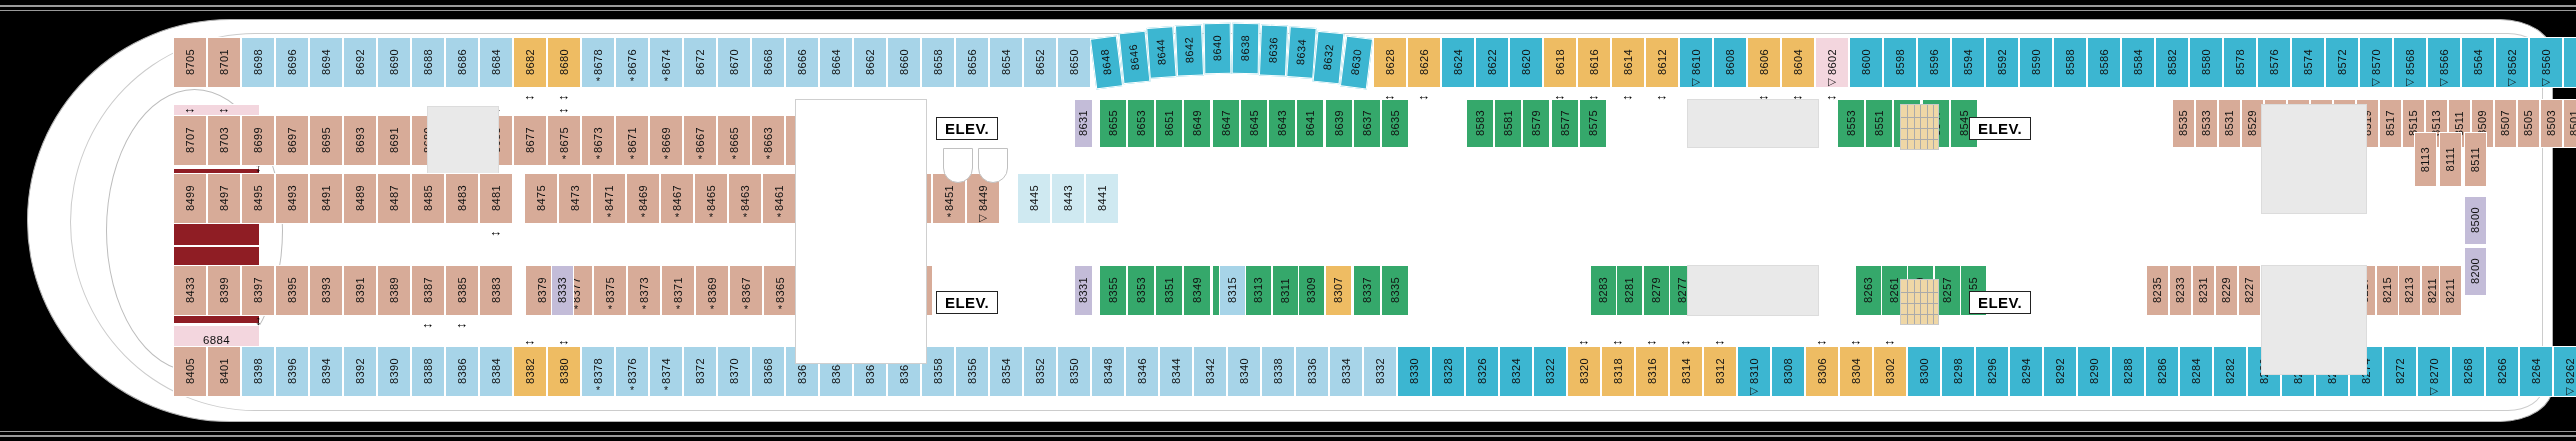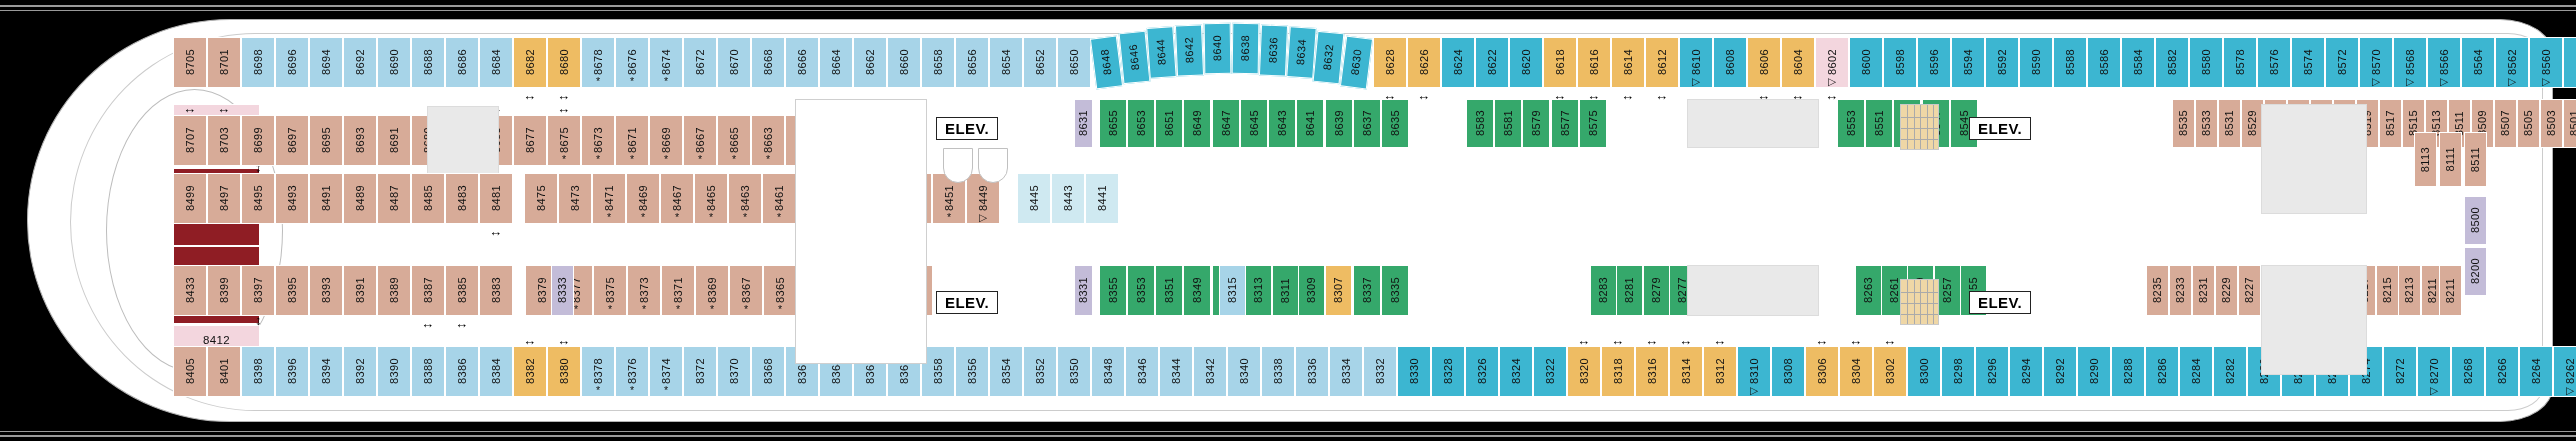--- a/index.html
+++ b/index.html
@@ -160,21 +160,21 @@
       </div>
       <div class="cab c-crimson h white-num" style="left: 173px; top: 168px; width: 87px; height: 78px;">
         <span class="num">8714</span>
         <span class="badge5" style="left: 50%; transform: translateX(-50%); bottom: 28%;">5+</span>
       </div>
       <div class="cab c-crimson h white-num" style="left: 173px; top: 246px; width: 87px; height: 78px;">
         <span class="num">8414</span>
         <span class="badge5" style="left: 50%; transform: translateX(-50%); bottom: 28%;">5+</span>
       </div>
       <div class="cab c-pinkl h" style="left: 173px; top: 325px; width: 87px; height: 31px;">
-        <span class="num">8412</span>
+        <span class="num">6884</span>
         <span class="marks">△</span>
       </div>
       <div class="cab c-pinkl h" style="left: 173px; top: 357px; width: 87px; height: 31px;">
         <span class="num">8410</span>
         <span class="marks">△</span>
       </div>
       <span class="varrow" style="left: 255px; top: 161px;"></span>
       <span class="varrow" style="left: 255px; top: 314px;"></span>
       <div class="cab c-tan" style="left: 173px; top: 37px; width: 34px; height: 51px;">
         <span class="num">8705</span>

